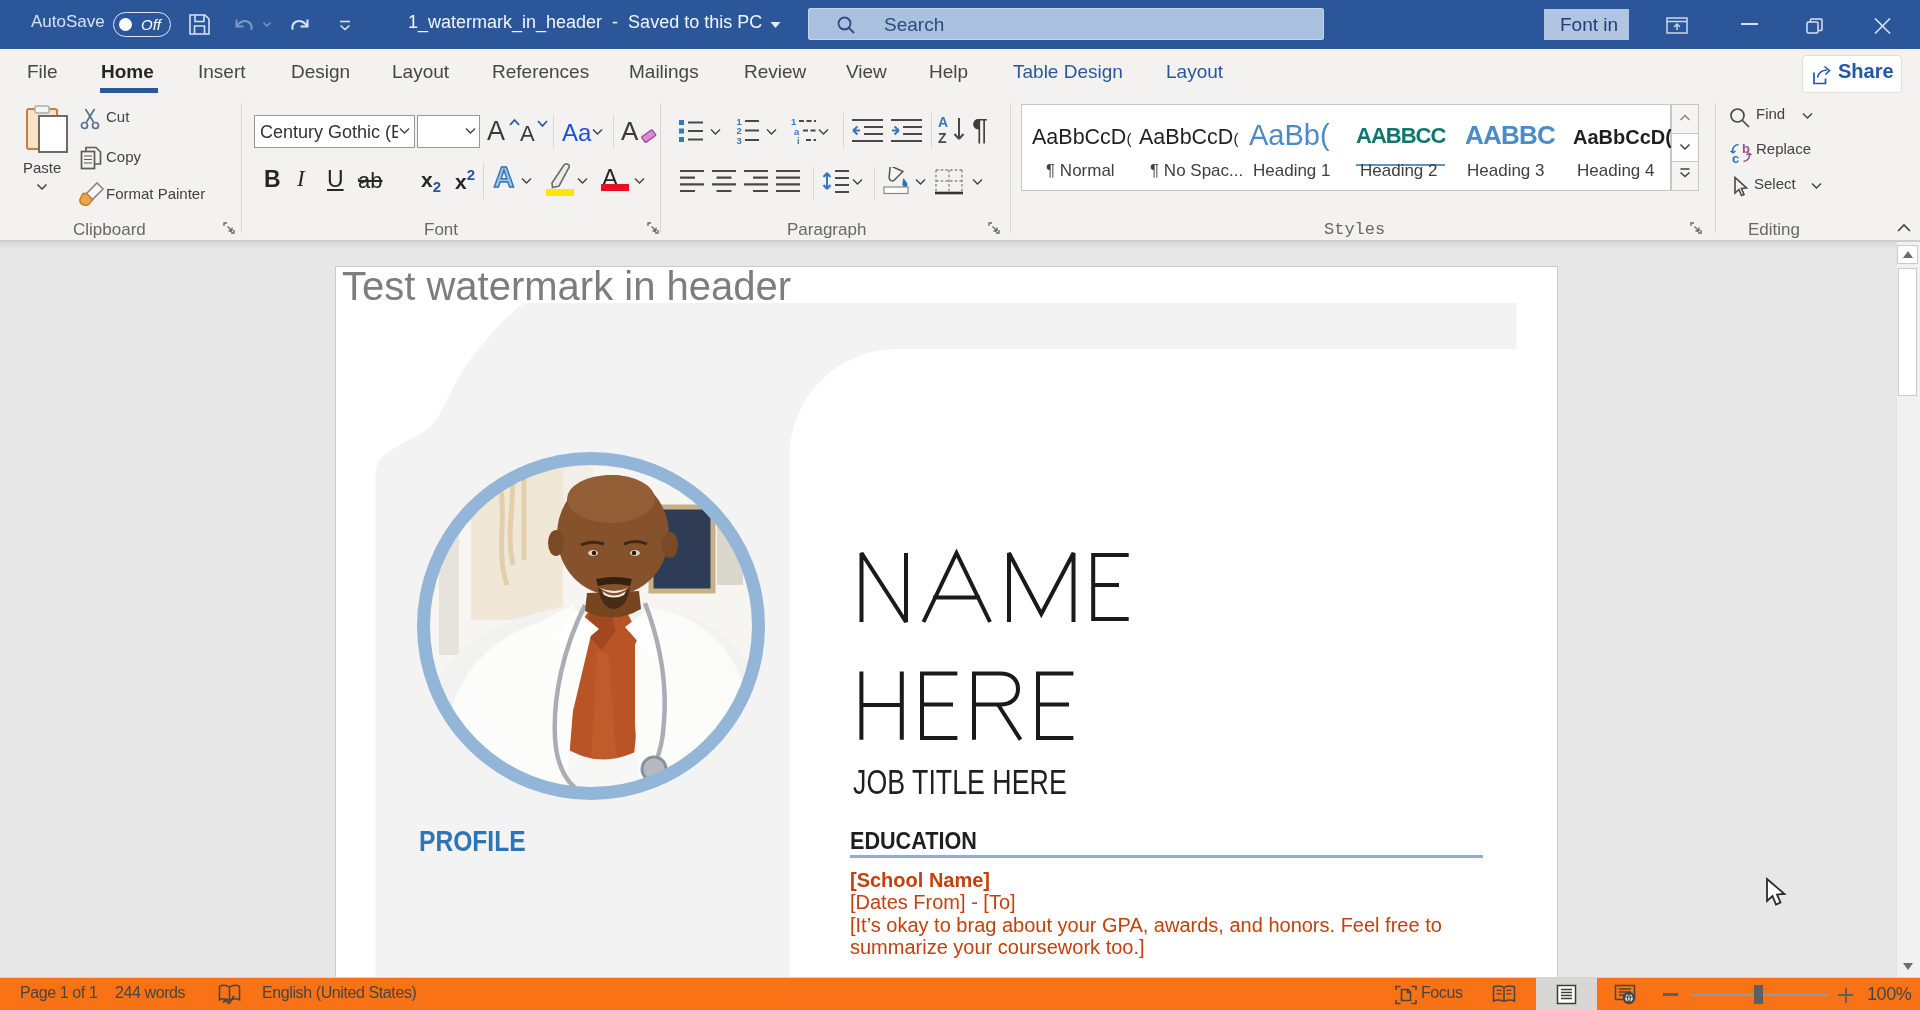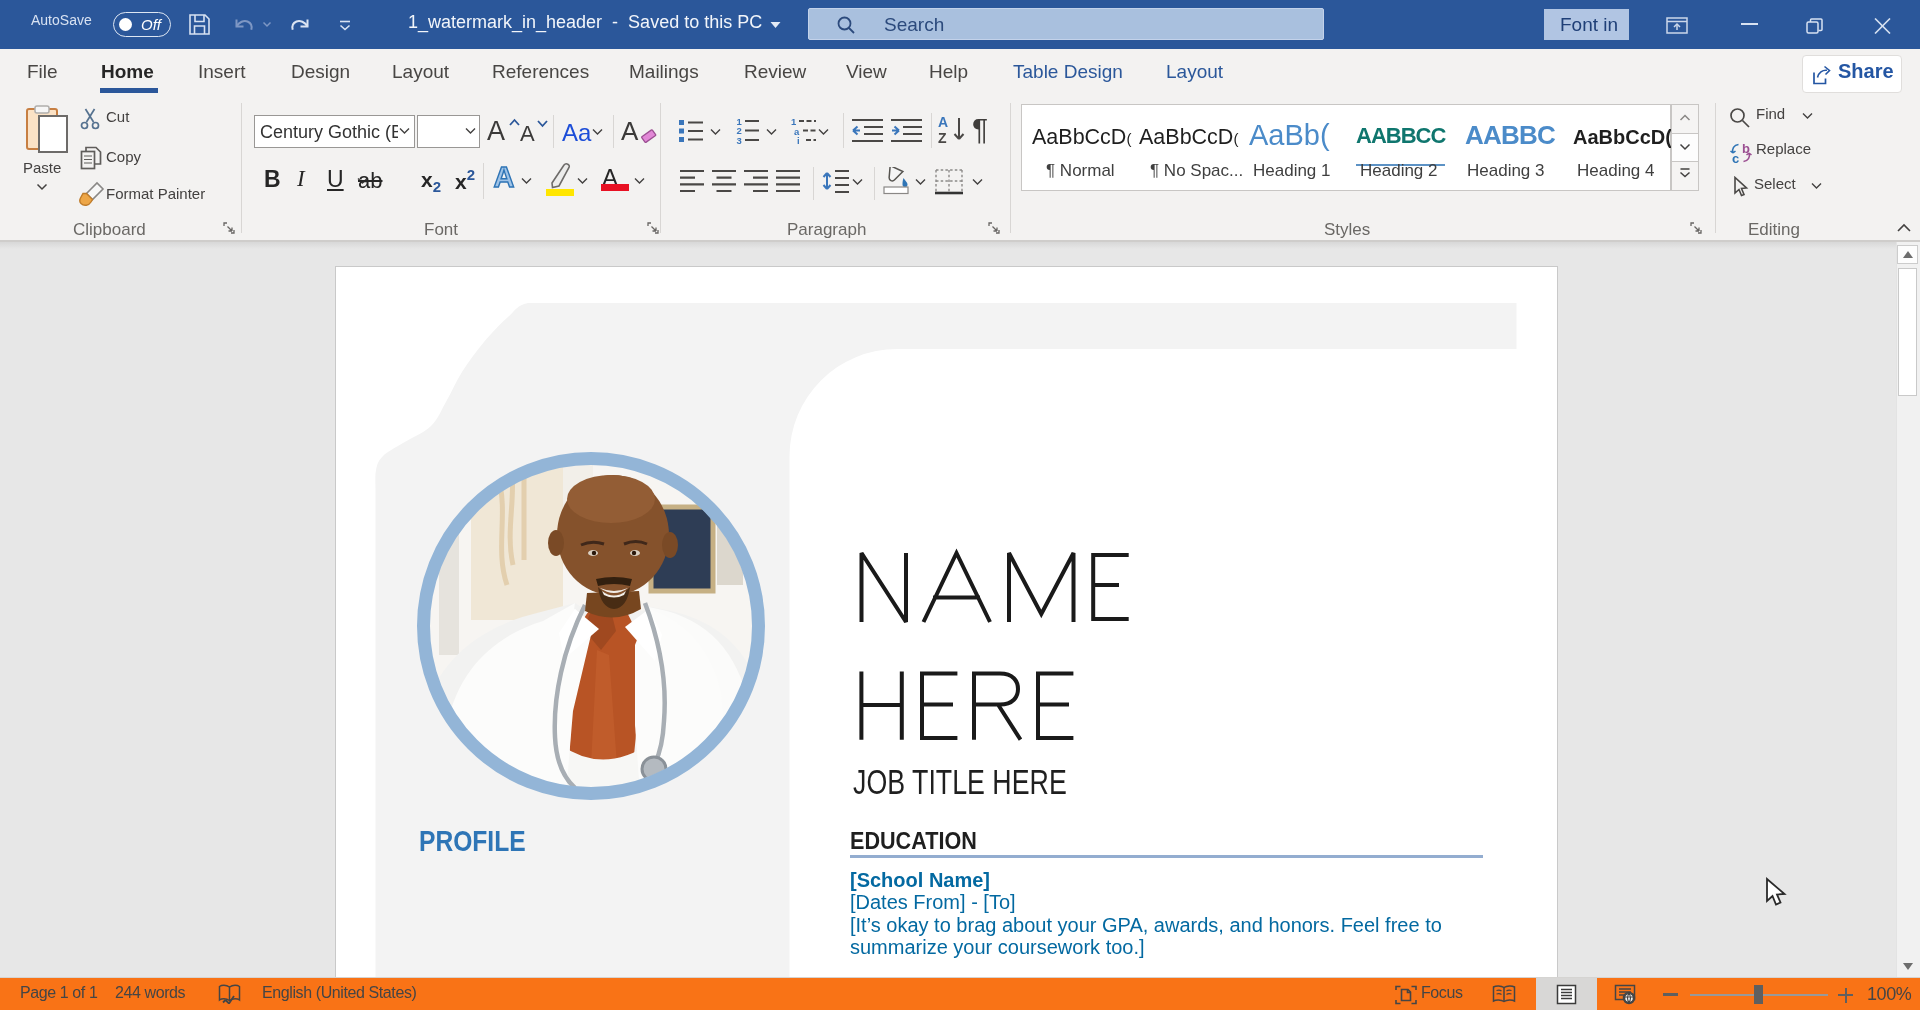--- a/index.html
+++ b/index.html
@@ -17,21 +17,21 @@
 .glabel { position:absolute; top:123px; font-size:17px; color:#6a6865; white-space:nowrap; }
 .rtext { position:absolute; font-size:15px; color:#434140; white-space:nowrap; }
 .combo { position:absolute; background:#fff; border:1px solid #999795; height:33px; }
 .chev { position:absolute; }
 .ssep { position:absolute; width:1px; background:#d8d6d4; }
 .sttext { position:absolute; font-size:16px; letter-spacing:-0.4px; color:#454545; top:6px; white-space:nowrap; }
 </style>
 </head>
 <body>
 <div class="a" id="titlebar">
-  <div class="a" style="left:31px;top:12px;font-size:14px;color:#d8e2f2;">AutoSave</div>
+  <div class="a" style="left:31px;top:12px;font-size:17px;color:#d8e2f2;">AutoSave</div>
   <div class="a" style="left:113px;top:12px;width:58px;height:25px;border:1.5px solid #dde6f3;border-radius:13px;">
     <div class="a" style="left:5px;top:4.5px;width:13px;height:13px;border-radius:50%;background:#ffffff;"></div>
     <div class="a" style="left:27px;top:3px;font-size:15px;color:#ffffff;font-style:italic;">Off</div>
   </div>
   <svg class="a" style="left:188px;top:13px;" width="23" height="23" viewBox="0 0 23 23" fill="none" stroke="#d8e2f2" stroke-width="1.6">
     <path d="M2 2 H17 L21 6 V21 H2 Z"></path>
       <path d="M7 2 V8.5 H16 V2"></path>
       <path d="M6.5 21 V13 H16.5 V21"></path>
   </svg>
   <svg class="a" style="left:233px;top:15px;" width="24" height="22" viewBox="0 0 24 22" fill="none" stroke="#7e97c4" stroke-width="2">
@@ -302,21 +302,21 @@
   <div class="a" style="left:1671px;top:36px;width:28px;height:29px;background:#fdfdfd;border:1px solid #c8c6c4;"></div>
   <svg class="chev" style="left:1679px;top:17px;" width="12" height="8" viewBox="0 0 12 8" fill="none" stroke="#8a8886" stroke-width="1.5">
       <path d="M1.5 6 L6 1.5 L10.5 6"></path>
     </svg>
   <svg class="chev" style="left:1679px;top:46px;" width="12" height="8" viewBox="0 0 12 8" fill="none" stroke="#434140" stroke-width="1.5">
       <path d="M1.5 1.5 L6 6 L10.5 1.5"></path>
     </svg>
   <svg class="chev" style="left:1679px;top:71px;" width="12" height="12" viewBox="0 0 12 12" fill="none" stroke="#434140" stroke-width="1.5">
       <path d="M1.5 1 H10.5 M1.5 4.5 L6 8.5 L10.5 4.5"></path>
     </svg>
-  <div class="glabel" style="left:1324px;">Styles</div>
+  <div class="glabel" style="left:1324px;font-family:Liberation Mono, monospace;">Styles</div>
   <svg class="a" style="left:1690px;top:125px;" width="12" height="12" viewBox="0 0 12 12" fill="none" stroke="#686664" stroke-width="1.3">
     <path d="M1 4 V1 H4 M11 8 V11 H8"></path>
       <path d="M4.5 4.5 L9 9 M9 9 V5.5 M9 9 H5.5"></path>
   </svg>
   <div class="gsep" style="left:1715px;"></div>
 
   <svg class="a" style="left:1729px;top:10px;" width="22" height="22" viewBox="0 0 22 22" fill="none" stroke="#4a4846" stroke-width="1.7">
     <circle cx="8.5" cy="8.5" r="6.5"></circle>
       <path d="M13.5 13.5 L20 20"></path>
   </svg>
@@ -344,20 +344,21 @@
     </svg>
 </div>
 <div class="a" id="ribbonline"></div>
 <div class="a" id="docarea">
   <div class="a" style="left:0;top:0;width:1920px;height:7px;background:linear-gradient(#d8d8d8,#e7e7e7);"></div>
   <div class="a" style="left:335px;top:24px;width:1223px;height:711px;background:#ffffff;border:1px solid #c9c9c9;border-bottom:none;"></div>
 
   <svg class="a" style="left:336px;top:25px;" width="1221" height="710" viewBox="0 0 1221 710">
     <path d="M 192 36 H 1180.5 V 82 H 561 A 107.5 107.5 0 0 0 453.5 189.5 V 710 H 39.5 V 225 C 39.6 215.8 38.8 209.0 40.0 203.0 C 41.2 197.0 42.5 193.5 47.0 189.0 C 51.5 184.5 59.0 181.0 67.0 176.0 C 75.0 171.0 87.7 166.2 95.0 159.0 C 102.3 151.8 105.8 142.0 111.0 133.0 C 116.2 124.0 119.8 114.7 126.0 105.0 C 132.2 95.3 140.3 84.2 148.0 75.0 C 155.7 65.8 164.7 56.5 172.0 50.0 C 179.3 43.5 180.8 38.3 192.0 36.0 Z" fill="#f3f3f3"></path>
   </svg>
+  <div class="a" style="left:342px;top:22px;font-size:40px;color:#7d7d7d;white-space:nowrap;">Test watermark in header</div>
 
   <svg class="a" style="left:411px;top:203px;" width="360" height="361" viewBox="0 0 360 361">
     <defs>
         <clipPath id="pc">
           <circle cx="180" cy="181" r="161.5"></circle>
         </clipPath>
       </defs>
     <g clip-path="url(#pc)">
       <rect width="360" height="361" fill="#f7f5f2"></rect>
       <rect x="60" y="0" width="92" height="175" fill="#f0e7d6"></rect>
@@ -411,21 +412,21 @@
     <path d="M 159 77 V 8 L 191.3 69 L 223.5 8 V 77"></path>
     <path d="M 278.7 10 H 243.2 V 74 H 278.7 M 243.2 40 H 269"></path>
     <path d="M 11.4 126.6 V 194.7 M 51.8 126.6 V 194.7 M 11.4 160 H 51.8"></path>
     <path d="M 107.4 128.5 H 72 V 192.9 H 107.4 M 72 159.5 H 103"></path>
     <path d="M 124 194.7 V 128.5 H 150 C 163 128.5 168 136 168 144 C 168 152 163 159.5 150 159.5 H 124 M 148 159.5 L 170.5 194.7"></path>
     <path d="M 223.4 128.5 H 188 V 192.9 H 223.4 M 188 159.5 H 219"></path>
   </svg>
   <div class="a" style="left:853px;top:520px;font-size:35px;color:#1f1f1f;transform:scaleX(0.765);transform-origin:0 0;white-space:nowrap;">JOB TITLE HERE</div>
   <div class="a" style="left:850px;top:585px;font-size:24px;font-weight:700;color:#1f1f1f;transform:scaleX(0.90);transform-origin:0 0;">EDUCATION</div>
   <div class="a" style="left:850px;top:613px;width:633px;height:2.5px;background:#93add0;"></div>
-  <div class="a" style="left:850px;top:627px;font-size:20px;color:#0369a1;line-height:22.4px;white-space:nowrap;">
+  <div class="a" style="left:850px;top:627px;font-size:20px;color:#c2410c;line-height:22.4px;white-space:nowrap;">
     <span style="font-weight:700;">[School Name]</span><br>
     [Dates From] - [To]<br>
     [It’s okay to brag about your GPA, awards, and honors. Feel free to<br>
     summarize your coursework too.]
   </div>
 
   <div class="a" style="left:419px;top:582px;font-size:30px;font-weight:700;color:#2e75b6;transform:scaleX(0.82);transform-origin:0 0;">PROFILE</div>
 </div>
 
 <div class="a" style="left:1896px;top:242px;width:24px;height:735px;background:#f1f1f1;border-left:1px solid #e3e3e3;"></div>

